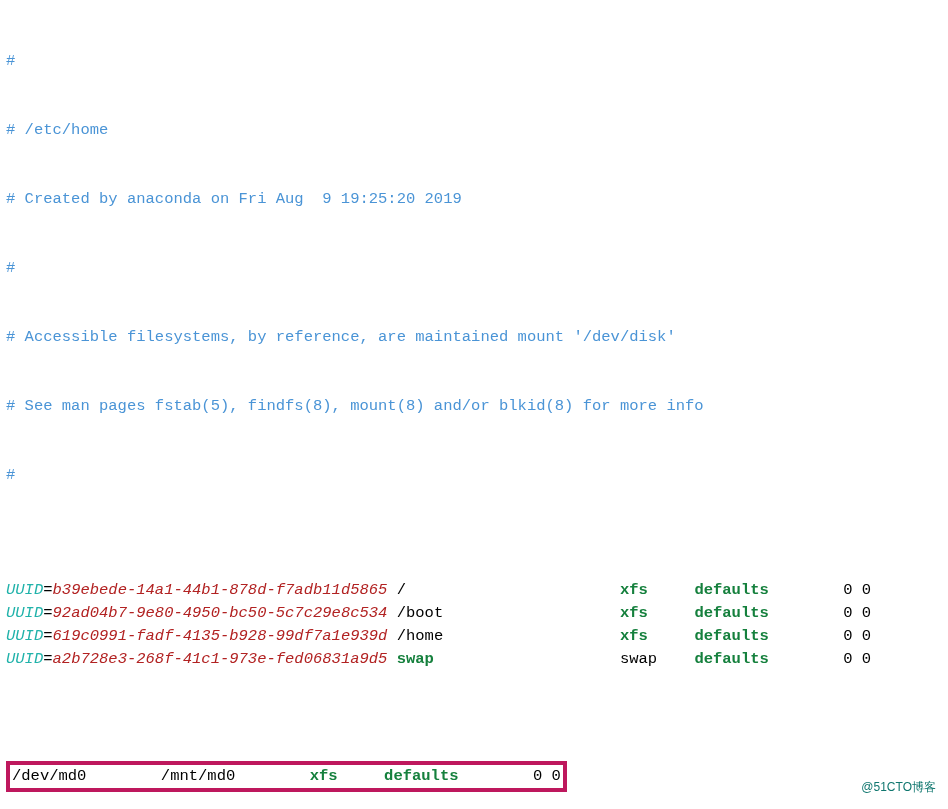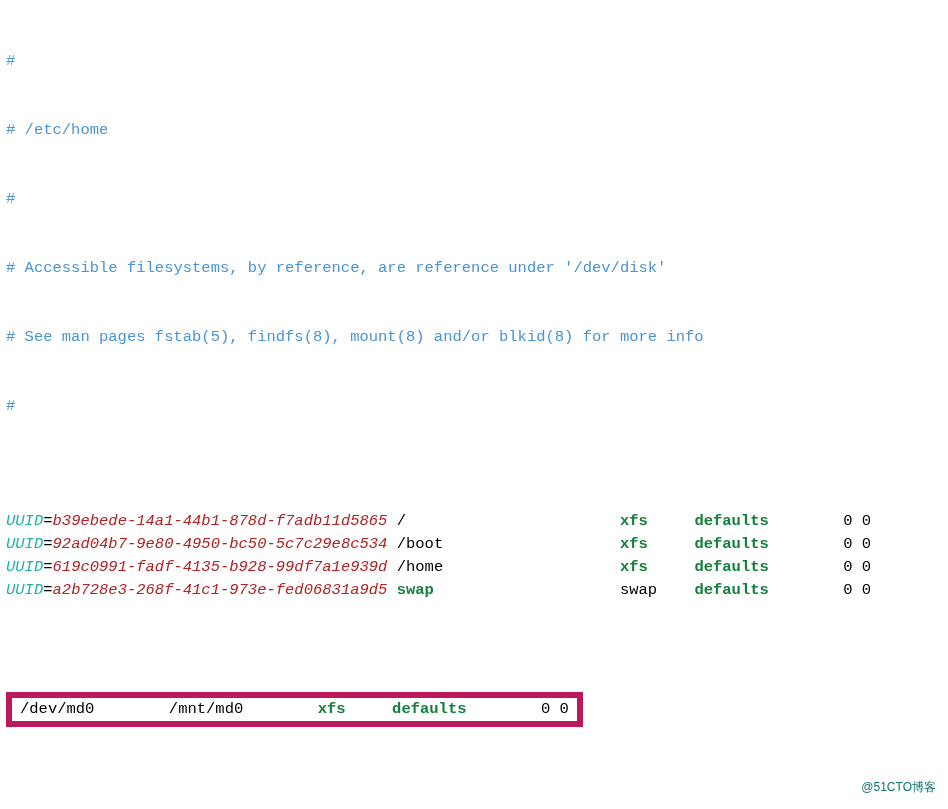--- a/index.html
+++ b/index.html
@@ -19,42 +19,43 @@
     color: #000000;
   }
   .line { white-space: pre; }
   .comment   { color: #4a94d6; }   
   .uuidlabel { color: #20b2aa; font-style: italic; }   
   .eq        { color: #000000; }   
   .uuidval   { color: #b22222; font-style: italic; }   
   .path      { color: #000000; }
   .green     { color: #15803d; font-weight: 700; }
   .highlightbox {
-    border: 6px solid #be185d;
+    border: 4px solid #be185d;
     display: inline-block;
-    padding: 0 8px;
+    padding: 0 2px;
     margin-top: -2px;
   }
   .watermark {
     position: absolute;
     bottom: 10px;
     right: 12px;
     color: #0f766e;
     font-family: Liberation Sans, sans-serif;
     font-size: 12px;
   }
 </style>
 </head>
 <body>
 
 <div class="terminal">
   <div class="line"><span class="comment">#</span></div>
   <div class="line"><span class="comment"># /etc/home</span></div>
+  <div class="line"><span class="comment"># Created by anaconda on Fri Aug  9 19:25:20 2019</span></div>
   <div class="line"><span class="comment">#</span></div>
-  <div class="line"><span class="comment"># Accessible filesystems, by reference, are reference under '/dev/disk'</span></div>
+  <div class="line"><span class="comment"># Accessible filesystems, by reference, are maintained mount '/dev/disk'</span></div>
   <div class="line"><span class="comment"># See man pages fstab(5), findfs(8), mount(8) and/or blkid(8) for more info</span></div>
   <div class="line"><span class="comment">#</span></div>
 
   
   <div id="fstab-rows"><div class="line"><span class="uuidlabel">UUID</span><span class="eq">=</span><span class="uuidval">b39ebede-14a1-44b1-878d-f7adb11d5865</span> <span class="path">/                       </span><span class="green">xfs     </span><span class="green">defaults        </span><span class="path">0 0</span></div><div class="line"><span class="uuidlabel">UUID</span><span class="eq">=</span><span class="uuidval">92ad04b7-9e80-4950-bc50-5c7c29e8c534</span> <span class="path">/boot                   </span><span class="green">xfs     </span><span class="green">defaults        </span><span class="path">0 0</span></div><div class="line"><span class="uuidlabel">UUID</span><span class="eq">=</span><span class="uuidval">619c0991-fadf-4135-b928-99df7a1e939d</span> <span class="path">/home                   </span><span class="green">xfs     </span><span class="green">defaults        </span><span class="path">0 0</span></div><div class="line"><span class="uuidlabel">UUID</span><span class="eq">=</span><span class="uuidval">a2b728e3-268f-41c1-973e-fed06831a9d5</span> <span class="green">swap                    </span><span class="path">swap    </span><span class="green">defaults        </span><span class="path">0 0</span></div></div>
 
   
   <div class="line"><span class="highlightbox" id="newline"><span class="path">/dev/md0        </span><span class="path">/mnt/md0        </span><span class="green">xfs     </span><span class="green">defaults        </span><span class="path">0 0</span></span></div>
 
   

